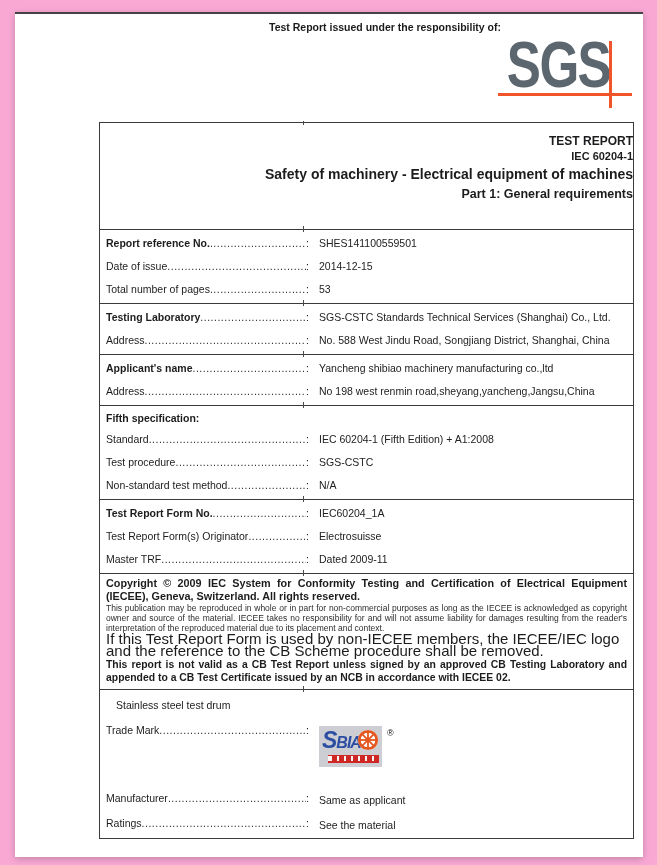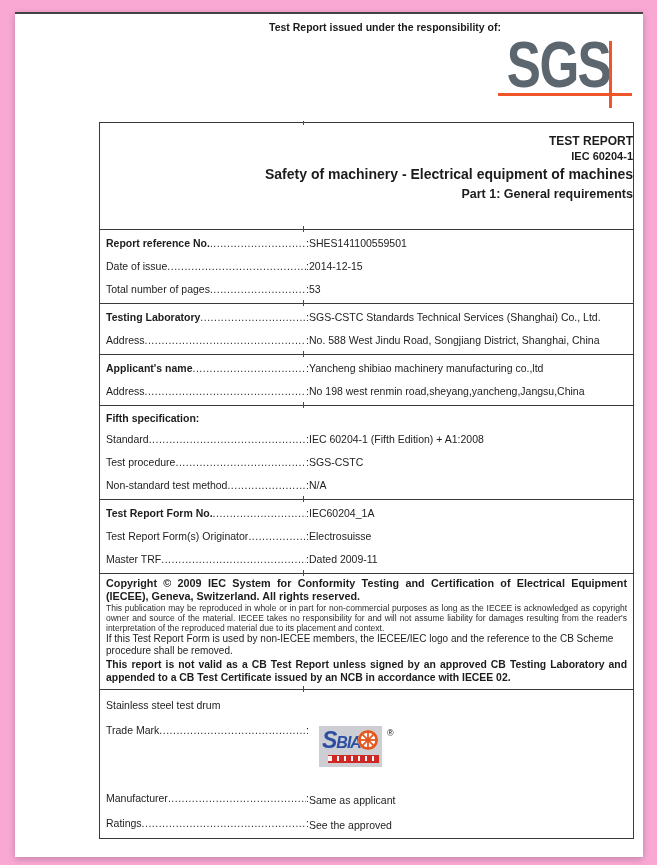--- a/index.html
+++ b/index.html
@@ -32,29 +32,29 @@
   .tb4{font-size:12.5px;line-height:19px;}
 
   
   .row{display:flex;align-items:baseline;height:23px;line-height:23px;padding-left:6px;font-size:10.5px;}
   .lbl{display:flex;align-items:flex-end;width:203px;flex:none;}
   .lbl.b .lt{font-weight:bold;}
   .lt{white-space:nowrap;}
   .lead{flex:1;overflow:hidden;white-space:nowrap;min-width:4px;color:#2a2a2c;}
   .lead::after{content:"......................................................................................................";letter-spacing:.5px;}
   .colon::after{content:":";}
-  .val{white-space:nowrap;color:#222;}
+  .val{margin-left:10px;white-space:nowrap;color:#222;}
   .hdr-row .lt{font-weight:bold;}
 
   
   .copy{padding:3px 6px 5px;}
   .copy p{margin:0;}
   .cp-bold{font-size:10.8px;font-weight:bold;line-height:12.8px;text-align:justify;}
   .cp-fine{font-size:8.5px;line-height:10px;text-align:justify;margin-top:1px;color:#2c2c2e;}
-  .cp-norm{font-size:10px;line-height:12.6px;margin-top:1px;}
+  .cp-norm{font-size:15px;line-height:12.6px;margin-top:1px;}
   .cp-bold2{font-size:10.4px;font-weight:bold;line-height:13px;text-align:justify;}
 
   
   .tm-row{height:62px;align-items:flex-start;}
   .tm-row .lbl{margin-top:4px;}
   .item-sec .val{position:relative;top:2px;}
   .gap-top{margin-top:10px;}
 
   
   .tm-val{margin-left:10px;display:inline-block;position:relative;top:11px;}
@@ -258,19 +258,19 @@
               <span class="colon"></span>
             </span>
           <span class="val">Same as applicant</span>
         </div>
         <div class="row" style="height:26px;line-height:26px;">
           <span class="lbl">
               <span class="lt">Ratings</span>
               <span class="lead"></span>
               <span class="colon"></span>
             </span>
-          <span class="val">See the approved</span>
+          <span class="val">See the material</span>
         </div>
       </div>
 
     </div>
   </div>
 </div>
 
 </body></html>

